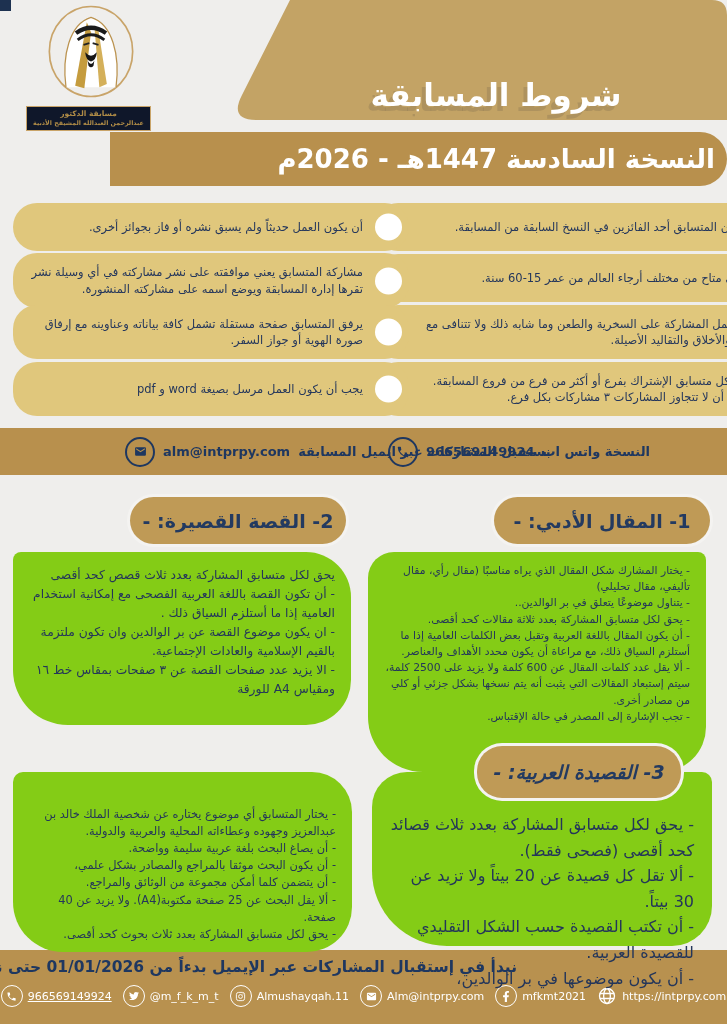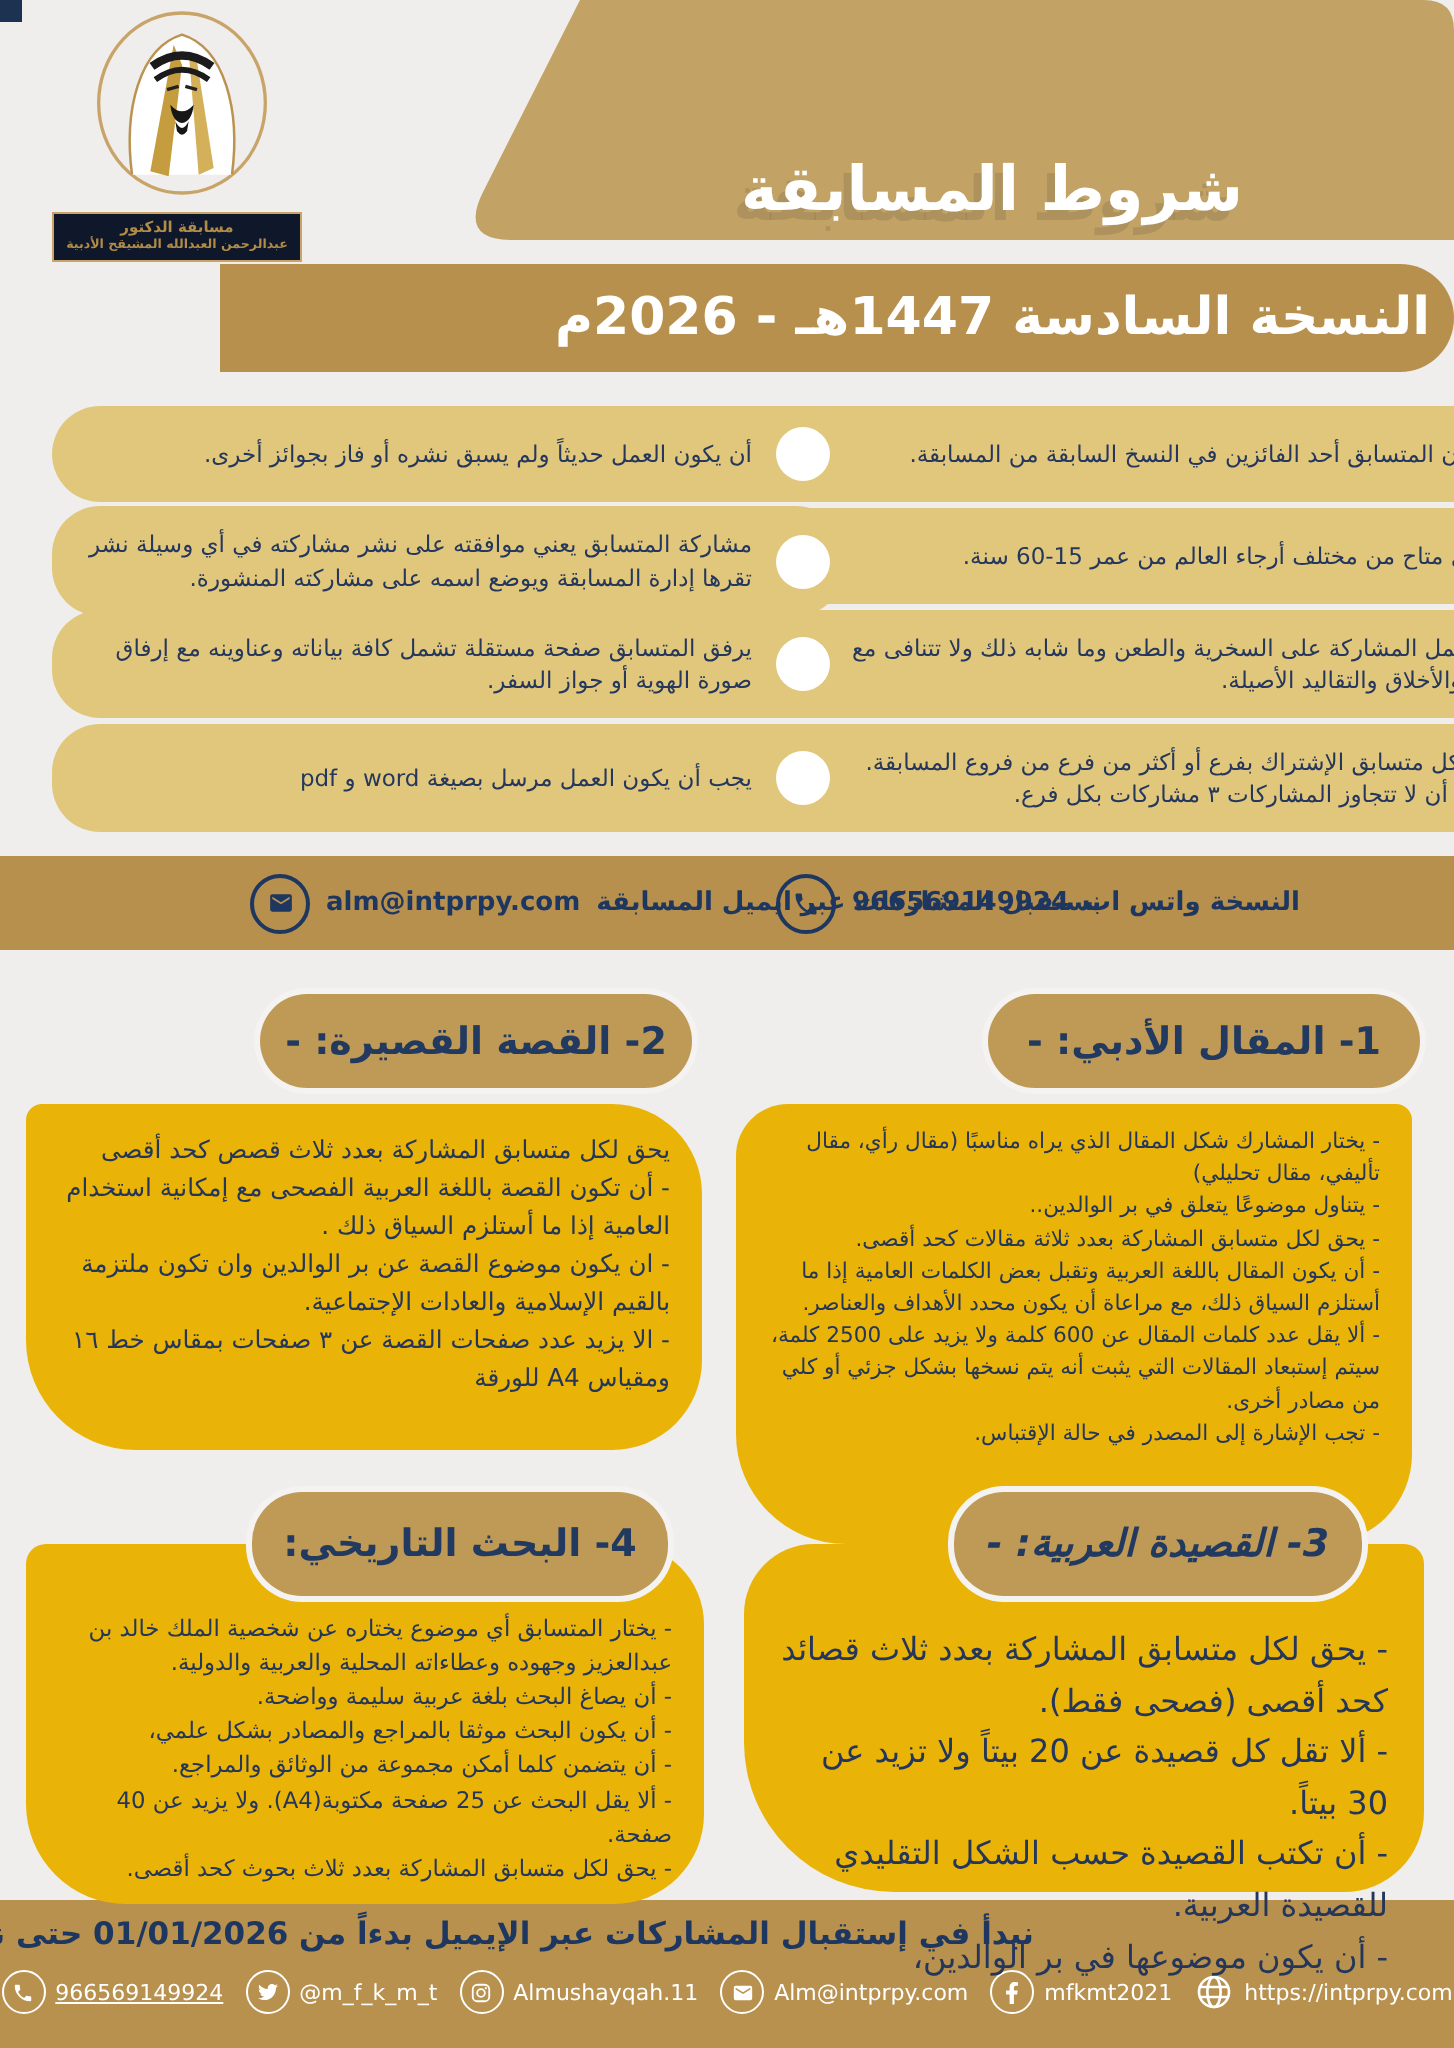--- a/index.html
+++ b/index.html
@@ -22,35 +22,35 @@
   .edition-text{color:#ffffff;font-size:26px;font-weight:bold;padding-left:0;margin-right:12px;
                 direction:rtl;white-space:nowrap;}
   
   .pill{position:absolute;background:#e0c77c;border-radius:24px;display:flex;align-items:center;
         color:#25375c;font-size:11.5px;font-weight:500;line-height:1.4;direction:rtl;}
   .pill .txt{width:100%;text-align:right;}
   .pill .dot{position:absolute;top:50%;transform:translateY(-50%);width:27px;height:27px;
              border-radius:50%;background:#ffffff;}
   .pill.col-right{left:374px;width:338px;padding:4px 12px 4px 46px;}
   .pill.col-right .dot{left:7px;}
-  .pill.col-left{left:26px;width:338px;padding:4px 46px 4px 12px;}
+  .pill.col-left{left:13px;width:338px;padding:4px 46px 4px 12px;}
   .pill.col-left .dot{right:7px;}
   
   .contact-bar{position:absolute;top:428px;left:0;width:727px;height:47px;background:#b8904d;}
   .contact-group{position:absolute;top:0;height:47px;display:flex;align-items:center;gap:8px;
                  direction:rtl;color:#1e3760;font-size:13px;font-weight:bold;white-space:nowrap;}
   .contact-group .ring{width:26px;height:26px;border-radius:50%;border:2px solid #1e3760;
                        display:flex;align-items:center;justify-content:center;flex:0 0 auto;}
   .g-whatsapp{right:77px;}
   .g-email{left:125px;flex-direction:row;}
   
   .section-header{position:absolute;background:#bf9a56;border-radius:25px;
                   box-shadow:0 0 0 3px #f4f3f1;display:flex;align-items:center;justify-content:center;
                   color:#233a60;font-size:19px;font-weight:bold;z-index:2;direction:rtl;}
-  .section-body{position:absolute;background:#eab308;color:#24365a;direction:rtl;
+  .section-body{position:absolute;background:#84cc16;color:#24365a;direction:rtl;
                 font-weight:500;white-space:pre-line;text-align:right;z-index:1;box-sizing:border-box;}
   .sec1-h{left:494px;top:497px;width:216px;height:47px;}
   .sec1-b{left:368px;top:552px;width:338px;height:220px;border-radius:26px 8px 45px 55px;
           padding:11px 16px 8px 14px;font-size:10.8px;line-height:1.5;}
   .sec2-h{left:130px;top:497px;width:216px;height:47px;}
   .sec2-b{left:13px;top:552px;width:338px;height:173px;border-radius:8px 45px 45px 55px;
           padding:14px 16px 8px 14px;font-size:12.3px;line-height:1.55;}
   .sec3-h{left:477px;top:746px;width:204px;height:52px;font-style:italic;}
   .sec3-b{left:372px;top:772px;width:340px;height:174px;border-radius:35px 10px 40px 75px;
           padding:40px 18px 8px 16px;font-size:16px;line-height:1.6;}
@@ -171,21 +171,20 @@
 - أن تكون القصة باللغة العربية الفصحى مع إمكانية استخدام العامية إذا ما أستلزم السياق ذلك .
 - ان يكون موضوع القصة عن بر الوالدين وان تكون ملتزمة بالقيم الإسلامية والعادات الإجتماعية.
 - الا يزيد عدد صفحات القصة عن ٣ صفحات بمقاس خط ١٦ ومقياس A4 للورقة</div>
 
   <div class="section-header sec3-h">3- القصيدة العربية: -</div>
   <div class="section-body sec3-b">- يحق لكل متسابق المشاركة بعدد ثلاث قصائد كحد أقصى (فصحى فقط).
 - ألا تقل كل قصيدة عن 20 بيتاً ولا تزيد عن 30 بيتاً.
 - أن تكتب القصيدة حسب الشكل التقليدي للقصيدة العربية.
 - أن يكون موضوعها في بر الوالدين،</div>
 
-  <div class="section-header sec4-h">4- البحث التاريخي:</div>
   <div class="section-body sec4-b">- يختار المتسابق أي موضوع يختاره عن شخصية الملك خالد بن عبدالعزيز وجهوده وعطاءاته المحلية والعربية والدولية.
 - أن يصاغ البحث بلغة عربية سليمة وواضحة.
 - أن يكون البحث موثقا بالمراجع والمصادر بشكل علمي،
 - أن يتضمن كلما أمكن مجموعة من الوثائق والمراجع.
 - ألا يقل البحث عن 25 صفحة مكتوبة(A4). ولا يزيد عن 40 صفحة.
 - يحق لكل متسابق المشاركة بعدد ثلاث بحوث كحد أقصى.</div>
 
   <div class="dates-banner">
     <div class="dates-text">نبدأ في إستقبال المشاركات عبر الإيميل بدءاً من 01/01/2026 حتى نهاية يوم 02/03/2026م</div>
   </div>

